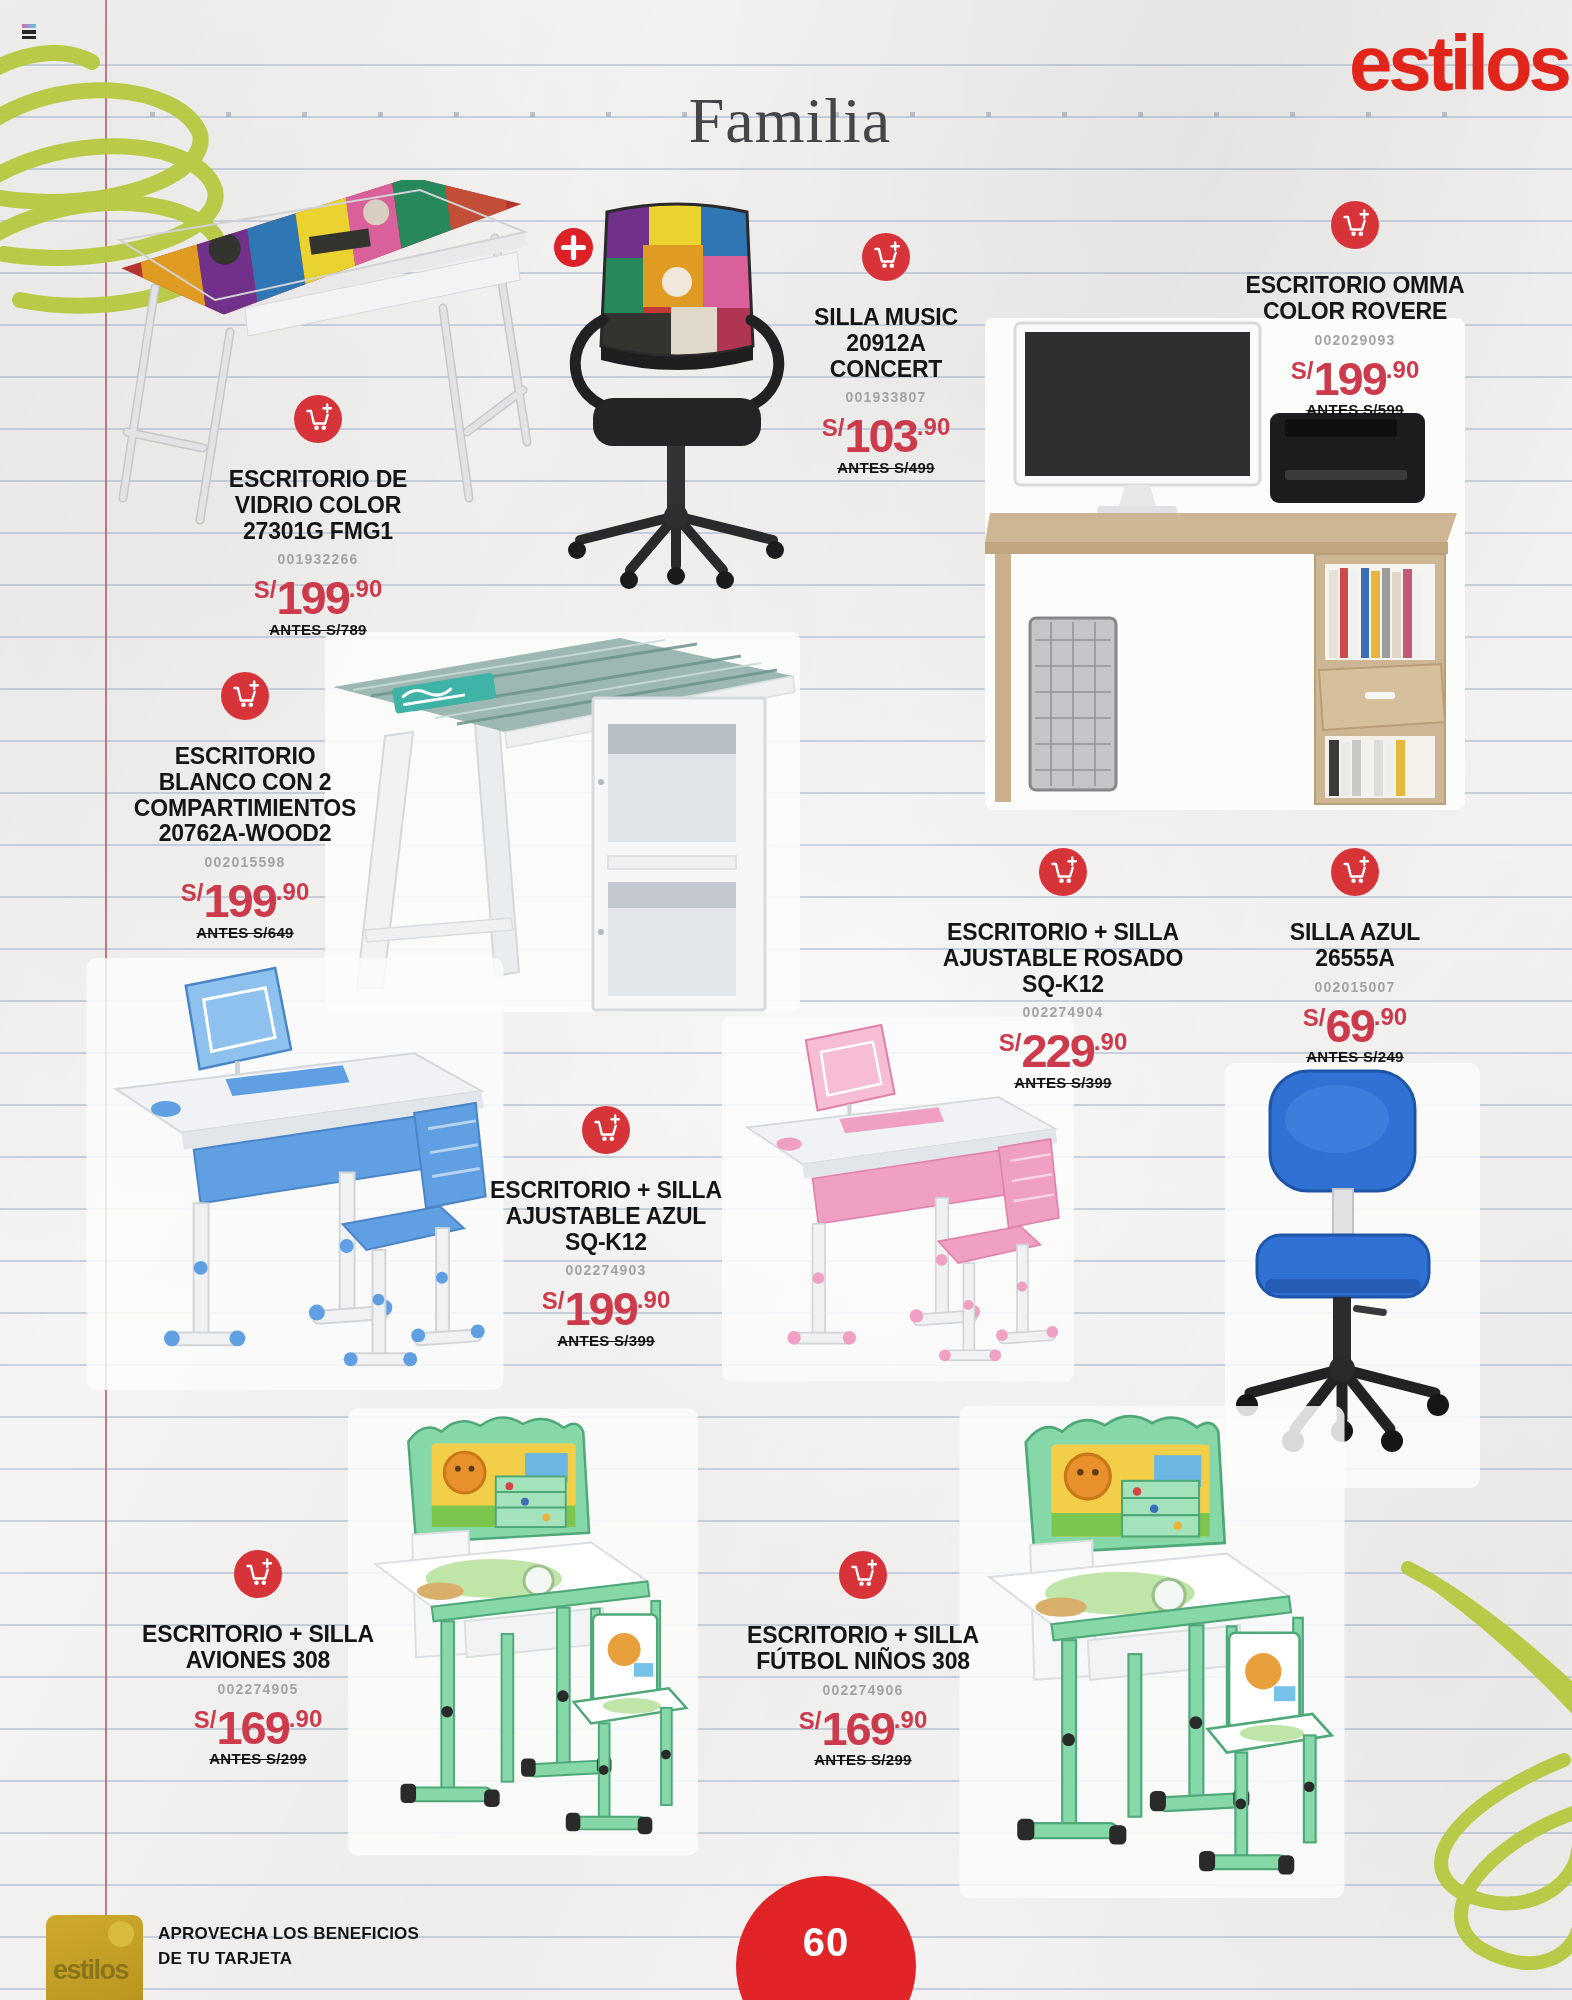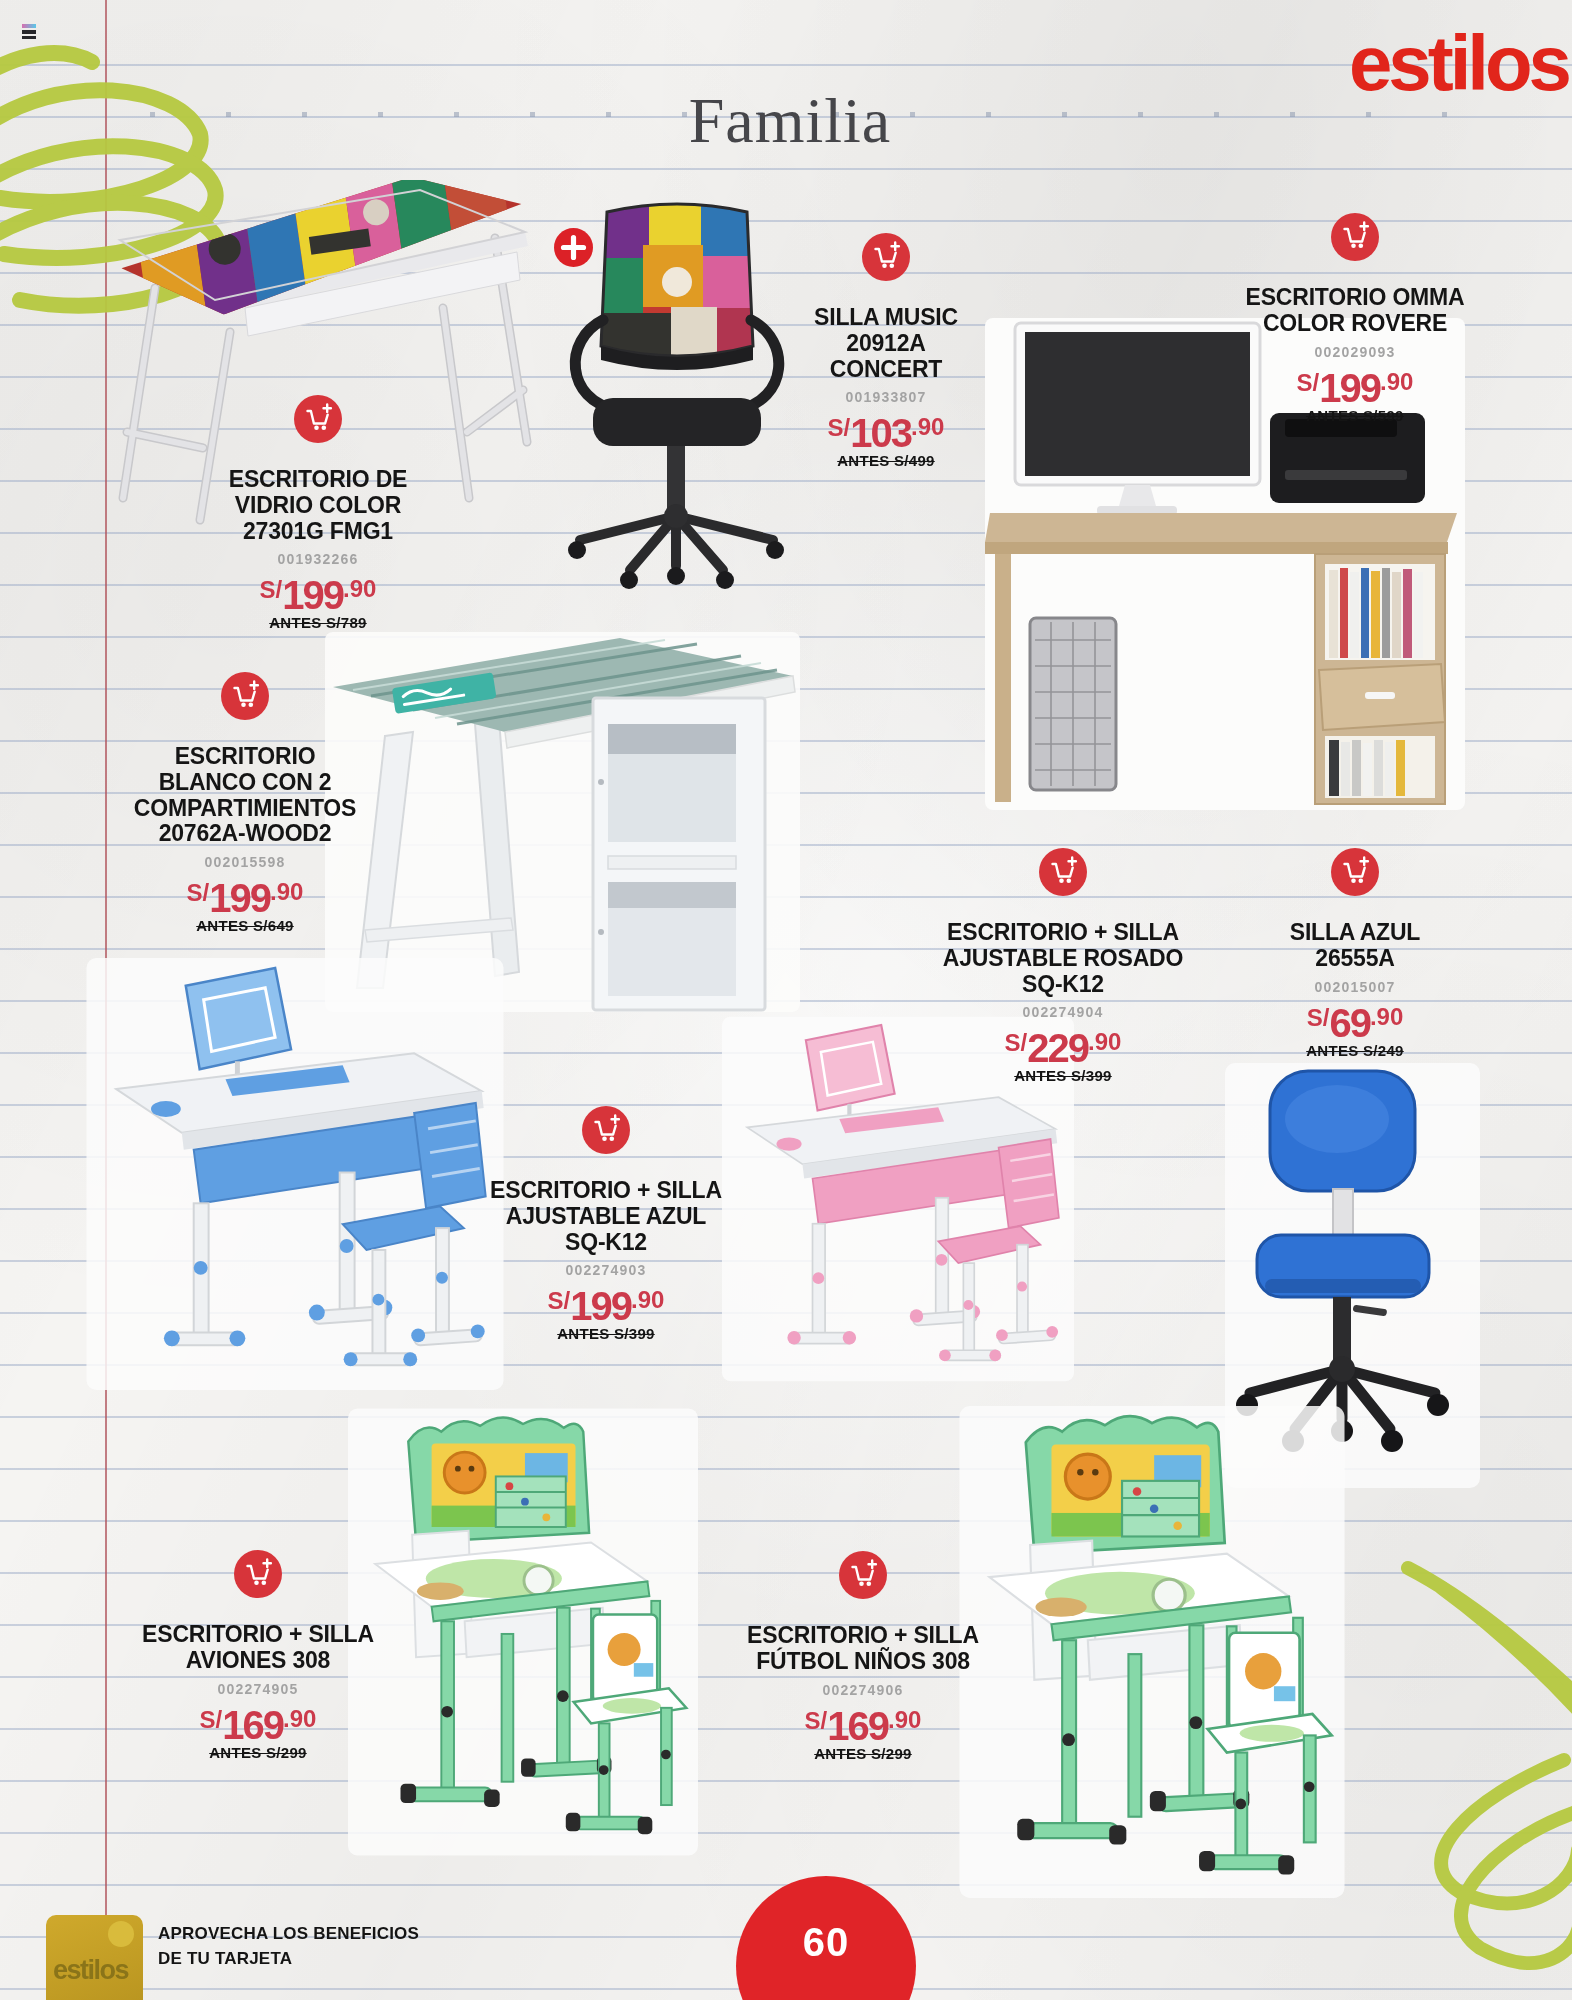--- a/index.html
+++ b/index.html
@@ -38,21 +38,21 @@
   .plus-badge{position:absolute;left:554px;top:228px;width:39px;height:39px;z-index:3;}
 
   .pblock{position:absolute;width:344px;z-index:5;display:flex;flex-direction:column;align-items:center;text-align:center;}
   .cart-btn{width:48px;height:48px;padding:0;border:none;background:transparent;cursor:pointer;margin:0 0 24px 0;}
   .cart-btn svg{display:block;width:48px;height:48px;}
   .ptitle{font-size:23px;line-height:1.12;font-weight:bold;color:#151515;letter-spacing:-0.2px;}
   .tline{display:block;}
   .pcode{margin-top:7px;font-size:14px;font-weight:bold;color:#a3a3a3;letter-spacing:1.2px;}
   .pprice{margin-top:9px;display:flex;align-items:flex-start;justify-content:center;line-height:.95;color:#cc3a4b;font-weight:bold;}
   .cur{font-size:24px;margin-top:3px;}
-  .int{font-size:40px;letter-spacing:-2px;}
+  .int{font-size:47px;letter-spacing:-2px;}
   .dec{font-size:24px;margin-top:2px;}
   .antes{margin-top:0;font-size:15px;font-weight:bold;color:#141414;text-decoration:line-through;letter-spacing:.3px;}
 
   .footer-badge{position:absolute;left:46px;top:1915px;width:97px;height:97px;border-radius:10px;z-index:4;
     background:linear-gradient(160deg,#cfa92c,#b8941f);overflow:hidden;}
   .footer-badge .bcircle{position:absolute;top:6px;right:9px;width:26px;height:26px;border-radius:50%;background:#d9bb3c;}
   .footer-badge .btext{position:absolute;left:7px;bottom:26px;font-size:27px;font-weight:bold;color:#8a7419;letter-spacing:-1.5px;}
   .footer-text{position:absolute;left:158px;top:1922px;z-index:4;font-size:17px;font-weight:bold;color:#141414;line-height:1.45;letter-spacing:.2px;}
   .page-circle{position:absolute;left:736px;top:1876px;width:180px;height:180px;border-radius:50%;background:#e02428;z-index:4;}
   .page-circle .pnum{position:absolute;left:0;right:0;top:44px;text-align:center;color:#fff;font-size:40px;font-weight:bold;letter-spacing:1px;}
@@ -543,21 +543,21 @@
     </div>
     <div class="pcode">001933807</div>
     <div class="pprice">
       <span class="cur">S/</span>
         <span class="int">103</span>
         <span class="dec">.90</span>
     </div>
     <div class="antes">ANTES S/499</div>
   </div>
 
-  <div class="pblock" style="left:1183px;top:213px">
+  <div class="pblock" style="left:1183px;top:201px">
     <button class="cart-btn">
         <svg>
           <use href="#icon-cart"></use>
         </svg>
       </button>
     <div class="ptitle">
       <span class="tline">ESCRITORIO OMMA</span>
         <span class="tline">COLOR ROVERE</span>
         <span class="tline"></span>
         <span class="tline"></span>

